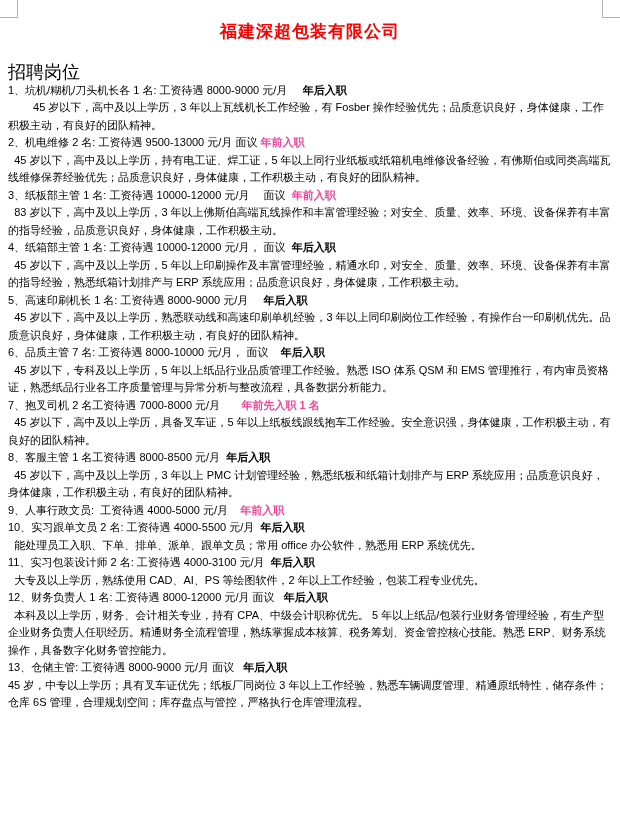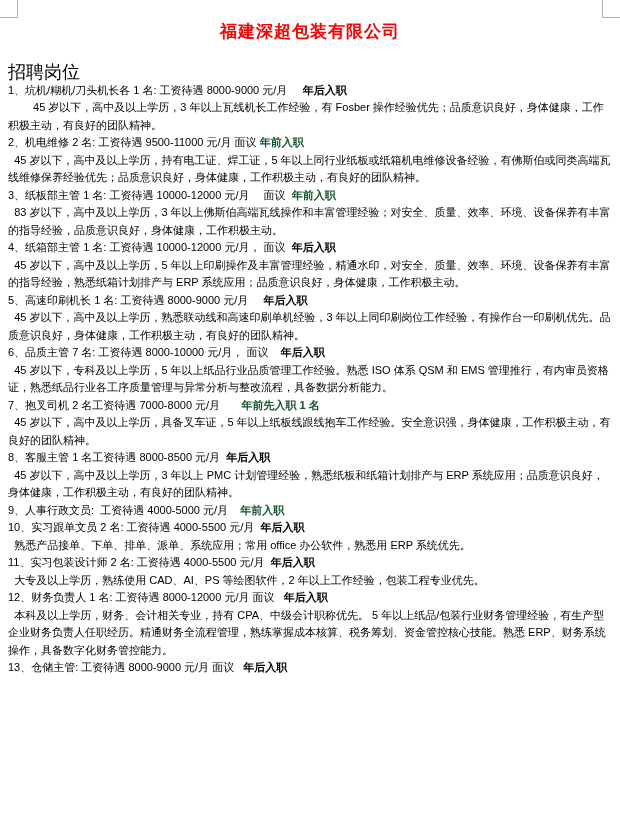--- a/index.html
+++ b/index.html
@@ -22,55 +22,56 @@
     font-size:15px; font-weight:700; text-align:center;
     margin:19px 0 0 0; letter-spacing:10px; text-indent:10px;
   }
   .section-heading {
     font-size:18px; font-weight:400; margin:21px 0 0 0; line-height:17.5px;
   }
   .job-title, .job-desc {
     font-size:11px; margin:0; line-height:17.5px; white-space:pre-wrap;
   }
   .badge { font-weight:700; }
-  .badge.red { color:#14532d; }
+  .badge.red { color:#ec4899; }
   .red-text { color:#ff0000; }
 </style>
 </head>
 <body>
 
 <div class="crop-mark" id="mark-tl-v"></div>
 <div class="crop-mark" id="mark-tl-h"></div>
 <div class="crop-mark" id="mark-tr-v"></div>
 <div class="crop-mark" id="mark-tr-h"></div>
 
 <div class="page">
   <h1 class="doc-title red-text">福建深超包装有限公司</h1>
   <p class="section-heading">招聘岗位</p>
 
   <div>
       <p class="job-title"><span>1、坑机/糊机/刀头机长各 1 名: 工资待遇 8000-9000 元/月     </span><span class="badge">年后入职</span></p>
       <p class="job-desc">　　 45 岁以下，高中及以上学历，3 年以上瓦线机长工作经验，有 Fosber 操作经验优先；品质意识良好，身体健康，工作积极主动，有良好的团队精神。</p>
-      <p class="job-title"><span>2、机电维修 2 名: 工资待遇 9500-11000 元/月 面议 </span><span class="badge red">年前入职</span></p>
+      <p class="job-title"><span>2、机电维修 2 名: 工资待遇 9500-13000 元/月 面议 </span><span class="badge red">年前入职</span></p>
       <p class="job-desc">  45 岁以下，高中及以上学历，持有电工证、焊工证，5 年以上同行业纸板或纸箱机电维修设备经验，有佛斯伯或同类高端瓦线维修保养经验优先；品质意识良好，身体健康，工作积极主动，有良好的团队精神。</p>
       <p class="job-title"><span>3、纸板部主管 1 名: 工资待遇 10000-12000 元/月　 面议  </span><span class="badge red">年前入职</span></p>
       <p class="job-desc">  83 岁以下，高中及以上学历，3 年以上佛斯伯高端瓦线操作和丰富管理经验；对安全、质量、效率、环境、设备保养有丰富的指导经验，品质意识良好，身体健康，工作积极主动。</p>
       <p class="job-title"><span>4、纸箱部主管 1 名: 工资待遇 10000-12000 元/月， 面议  </span><span class="badge">年后入职</span></p>
       <p class="job-desc">  45 岁以下，高中及以上学历，5 年以上印刷操作及丰富管理经验，精通水印，对安全、质量、效率、环境、设备保养有丰富的指导经验，熟悉纸箱计划排产与 ERP 系统应用；品质意识良好，身体健康，工作积极主动。</p>
       <p class="job-title"><span>5、高速印刷机长 1 名: 工资待遇 8000-9000 元/月     </span><span class="badge">年后入职</span></p>
       <p class="job-desc">  45 岁以下，高中及以上学历，熟悉联动线和高速印刷单机经验，3 年以上同印刷岗位工作经验，有操作台一印刷机优先。品质意识良好，身体健康，工作积极主动，有良好的团队精神。</p>
       <p class="job-title"><span>6、品质主管 7 名: 工资待遇 8000-10000 元/月， 面议    </span><span class="badge">年后入职</span></p>
       <p class="job-desc">  45 岁以下，专科及以上学历，5 年以上纸品行业品质管理工作经验。熟悉 ISO 体系 QSM 和 EMS 管理推行，有内审员资格证，熟悉纸品行业各工序质量管理与异常分析与整改流程，具备数据分析能力。</p>
       <p class="job-title"><span>7、抱叉司机 2 名工资待遇 7000-8000 元/月       </span><span class="badge red">年前先入职 1 名</span></p>
       <p class="job-desc">  45 岁以下，高中及以上学历，具备叉车证，5 年以上纸板线跟线抱车工作经验。安全意识强，身体健康，工作积极主动，有良好的团队精神。</p>
       <p class="job-title"><span>8、客服主管 1 名工资待遇 8000-8500 元/月  </span><span class="badge">年后入职</span></p>
       <p class="job-desc">  45 岁以下，高中及以上学历，3 年以上 PMC 计划管理经验，熟悉纸板和纸箱计划排产与 ERP 系统应用；品质意识良好，身体健康，工作积极主动，有良好的团队精神。</p>
       <p class="job-title"><span>9、人事行政文员:  工资待遇 4000-5000 元/月    </span><span class="badge red">年前入职</span></p>
       <p class="job-title"><span>10、实习跟单文员 2 名: 工资待遇 4000-5500 元/月  </span><span class="badge">年后入职</span></p>
-      <p class="job-desc">  熟悉产品接单、下单、排单、派单、系统应用；常用 office 办公软件，熟悉用 ERP 系统优先。</p>
-      <p class="job-title"><span>11、实习包装设计师 2 名: 工资待遇 4000-5500 元/月  </span><span class="badge">年后入职</span></p>
+      <p class="job-desc">  能处理员工入职、下单、排单、派单、跟单文员；常用 office 办公软件，熟悉用 ERP 系统优先。</p>
+      <p class="job-title"><span>11、实习包装设计师 2 名: 工资待遇 4000-3100 元/月  </span><span class="badge">年后入职</span></p>
       <p class="job-desc">  大专及以上学历，熟练使用 CAD、AI、PS 等绘图软件，2 年以上工作经验，包装工程专业优先。</p>
       <p class="job-title"><span>12、财务负责人 1 名: 工资待遇 8000-12000 元/月 面议   </span><span class="badge">年后入职</span></p>
       <p class="job-desc">  本科及以上学历，财务、会计相关专业，持有 CPA、中级会计职称优先。 5 年以上纸品/包装行业财务管理经验，有生产型企业财务负责人任职经历。精通财务全流程管理，熟练掌握成本核算、税务筹划、资金管控核心技能。熟悉 ERP、财务系统操作，具备数字化财务管控能力。</p>
       <p class="job-title"><span>13、仓储主管: 工资待遇 8000-9000 元/月 面议   </span><span class="badge">年后入职</span></p>
+      <p class="job-desc">45 岁，中专以上学历；具有叉车证优先；纸板厂同岗位 3 年以上工作经验，熟悉车辆调度管理、精通原纸特性，储存条件；仓库 6S 管理，合理规划空间；库存盘点与管控，严格执行仓库管理流程。</p>
     </div>
 
 </div>
 
 </body></html>

